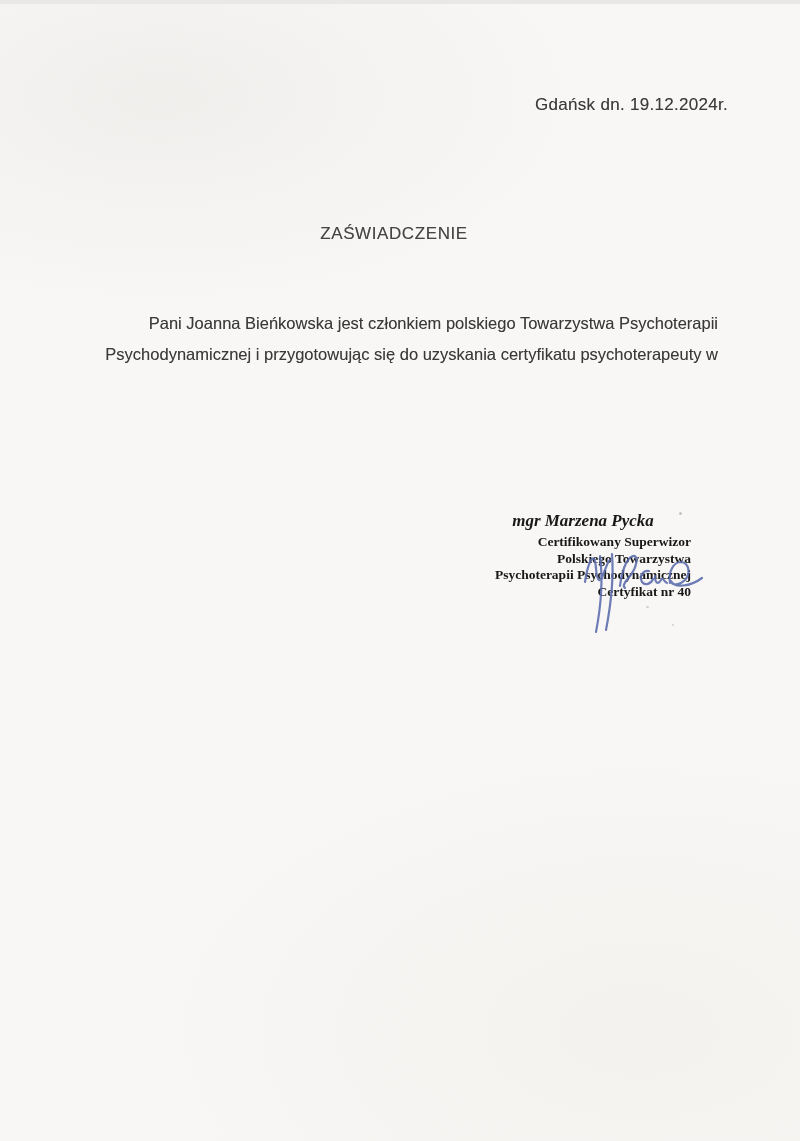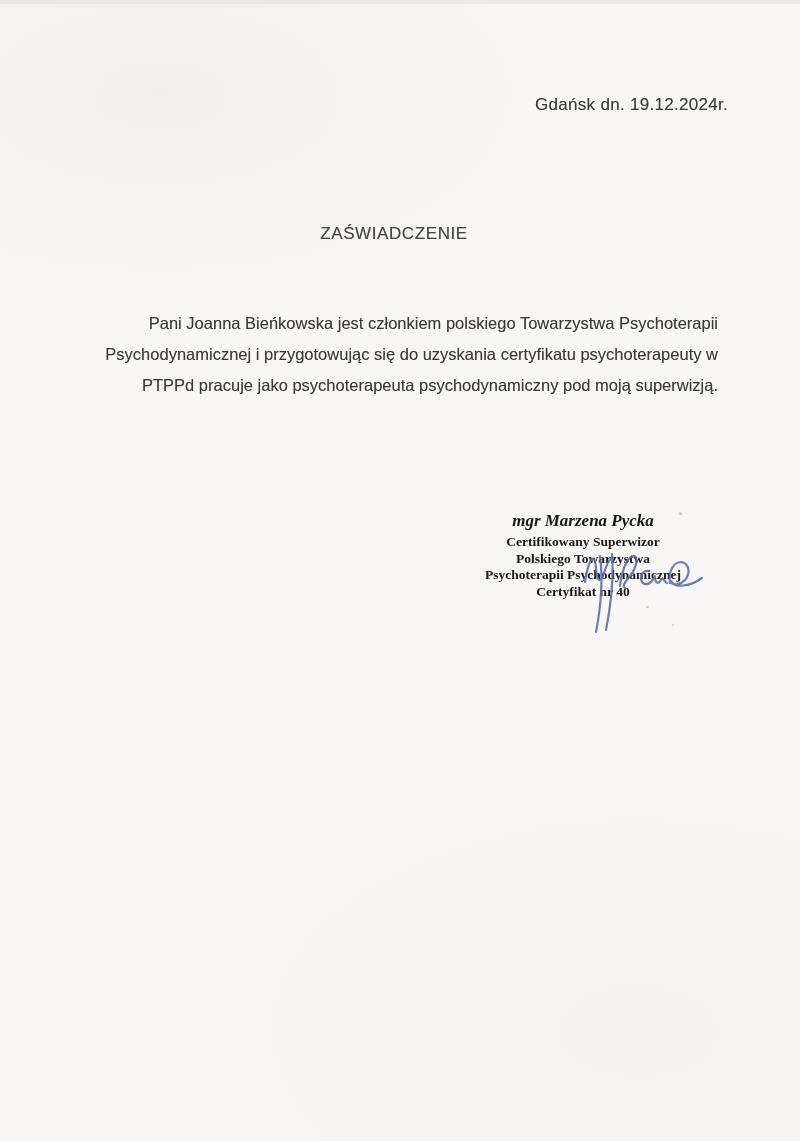--- a/index.html
+++ b/index.html
@@ -66,20 +66,21 @@
     font-size: 17px;
     margin-bottom: 3px;
     white-space: nowrap;
   }
   .signature-line {
     font-family: "Liberation Serif", serif;
     font-weight: bold;
     font-size: 13.5px;
     line-height: 16.5px;
     white-space: nowrap;
+    text-align: right;
   }
   .signature-ink {
     position: absolute;
     left: 575px;
     top: 530px;
     width: 140px;
     height: 105px;
     opacity: 0.88;
   }
   .scan-speck {
@@ -96,21 +97,20 @@
 
 <div class="page">
 
   <div class="date-line">Gdańsk dn. 19.12.2024r.</div>
 
   <div class="doc-title">ZAŚWIADCZENIE</div>
 
   <div class="body-paragraph">
     <div class="body-line">Pani Joanna Bieńkowska jest członkiem polskiego Towarzystwa Psychoterapii</div>
     <div class="body-line">Psychodynamicznej i przygotowując się do uzyskania certyfikatu psychoterapeuty w</div>
-    <div class="body-line">PTPPd  pracuje jako psychoterapeuta psychodynamiczny pod moją superwizją.</div>
   </div>
 
   <div class="signature-block">
     <div class="signature-name">mgr Marzena Pycka</div>
     <div class="signature-line">Certifikowany Superwizor</div>
     <div class="signature-line">Polskiego Towarzystwa</div>
     <div class="signature-line">Psychoterapii Psychodynamicznej</div>
     <div class="signature-line">Certyfikat nr 40</div>
   </div>
 

